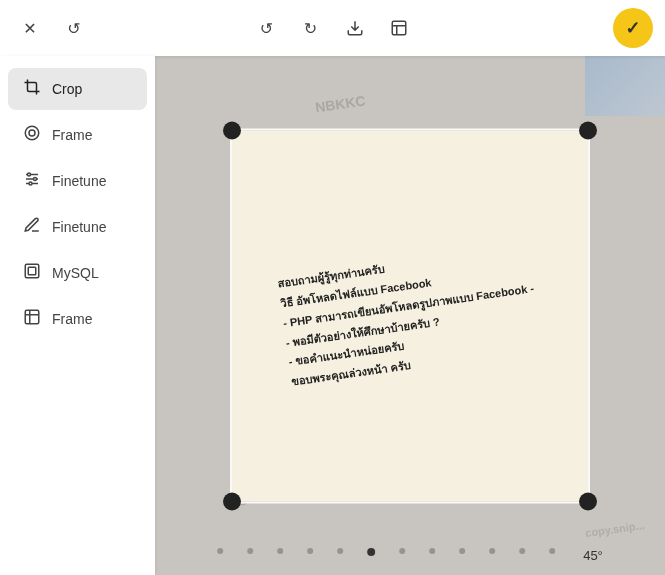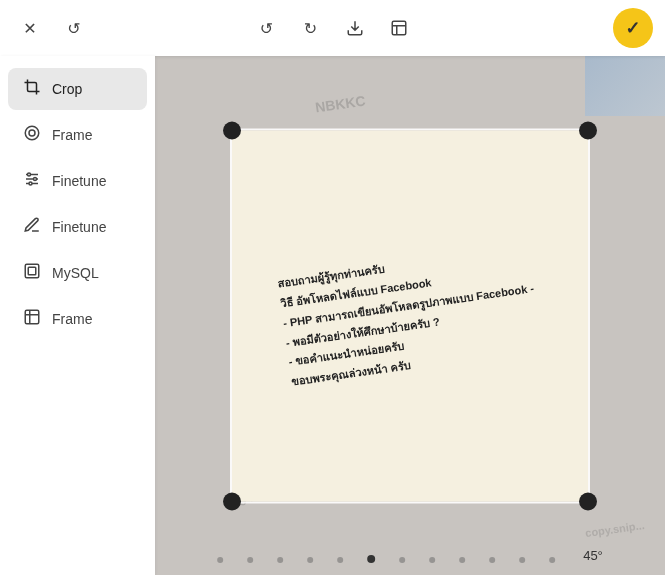--- a/index.html
+++ b/index.html
@@ -179,21 +179,21 @@
     .handle.bl { bottom: -9px; left: -9px; }
     .handle.br { bottom: -9px; right: -9px; }
 
     
     .bottom-bar {
       position: absolute;
       bottom: 12px;
       left: 50%;
       transform: translateX(-50%);
       display: flex;
-      align-items: flex-end;
+      align-items: flex-start;
       gap: 24px;
       z-index: 20;
     }
     .dot {
       width: 6px;
       height: 6px;
       border-radius: 50%;
       background: rgba(100,100,100,0.5);
     }
     .dot.active {

